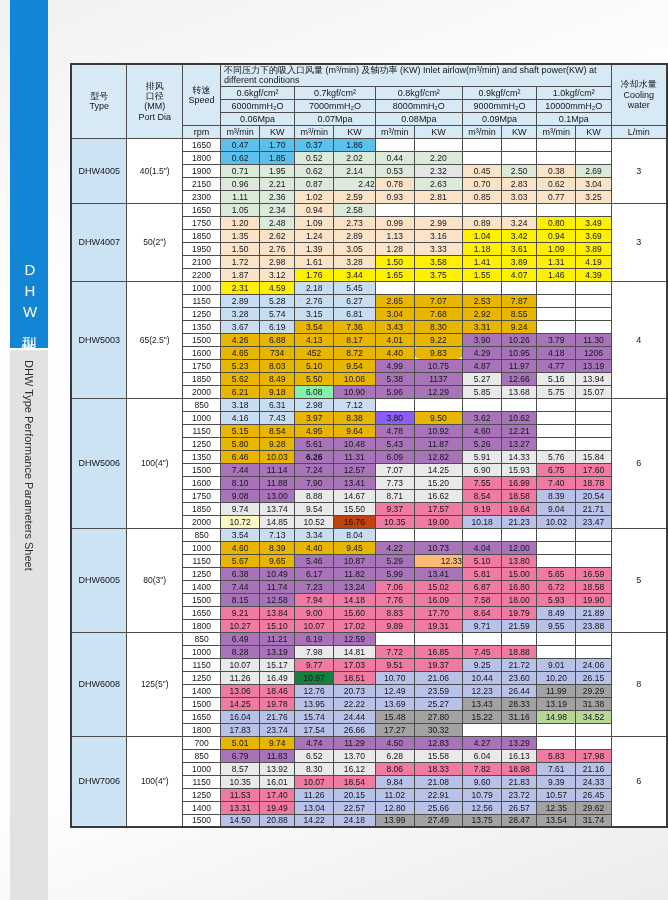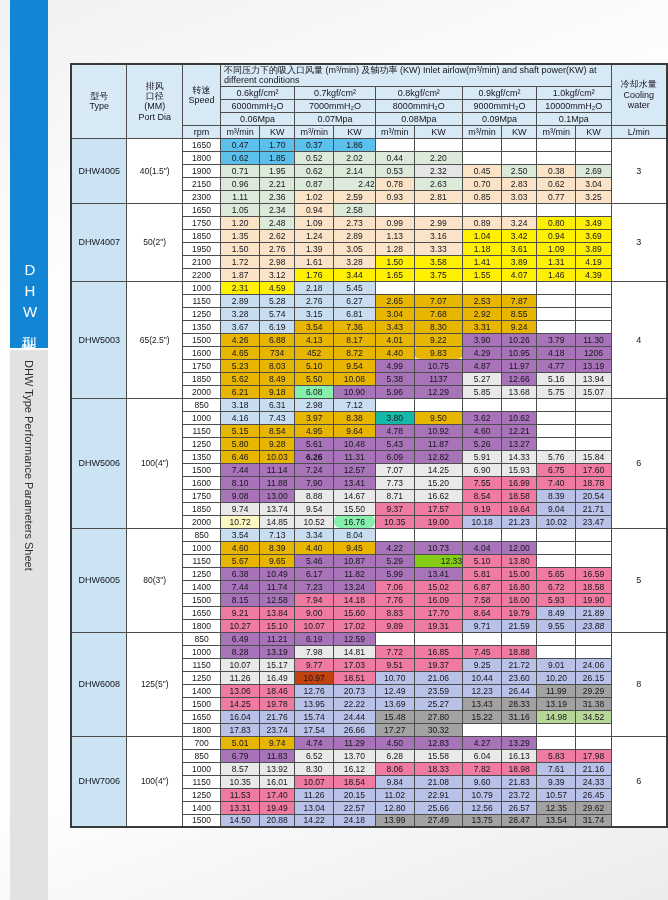--- a/index.html
+++ b/index.html
@@ -420,21 +420,21 @@
           <td class="val" style="background: rgb(255, 255, 255);"></td>
           <td class="val" style="background: rgb(255, 255, 255);"></td>
           <td rowspan="10" class="cool">6</td>
         </tr>
         <tr>
           <td class="rpm">1000</td>
           <td class="val" style="background: rgb(200, 221, 240);">4.16</td>
           <td class="val" style="background: rgb(200, 221, 240);">7.43</td>
           <td class="val" style="background: rgb(232, 181, 0);">3.97</td>
           <td class="val" style="background: rgb(232, 181, 0);">8.38</td>
-          <td class="val" style="background: #14b8a6;">3.80</td>
+          <td class="val" style="background: #8b5cf6;">3.80</td>
           <td class="val" style="background: rgb(232, 181, 0);">9.50</td>
           <td class="val" style="background: rgb(168, 115, 184);">3.62</td>
           <td class="val" style="background: rgb(168, 115, 184);">10.62</td>
           <td class="val" style="background: rgb(255, 255, 255);"></td>
           <td class="val" style="background: rgb(255, 255, 255);"></td>
         </tr>
         <tr>
           <td class="rpm">1150</td>
           <td class="val" style="background: rgb(232, 181, 0);">5.15</td>
           <td class="val" style="background: rgb(232, 181, 0);">8.54</td>
@@ -523,21 +523,21 @@
           <td class="val" style="background: rgb(239, 123, 163);">9.19</td>
           <td class="val" style="background: rgb(239, 123, 163);">19.64</td>
           <td class="val" style="background: rgb(184, 193, 232);">9.04</td>
           <td class="val" style="background: rgb(184, 193, 232);">21.71</td>
         </tr>
         <tr>
           <td class="rpm">2000</td>
           <td class="val" style="background: #fef9c3;">10.72</td>
           <td class="val" style="background: rgb(233, 233, 233);">14.85</td>
           <td class="val" style="background: rgb(233, 233, 233);">10.52</td>
-          <td class="val" style="background: #86efac; border-radius: 6px;">16.76</td>
+          <td class="val" style="background: #c2410c;">16.76</td>
           <td class="val" style="background: rgb(239, 123, 163);">10.35</td>
           <td class="val" style="background: rgb(239, 123, 163);">19.00</td>
           <td class="val" style="background: rgb(184, 193, 232);">10.18</td>
           <td class="val" style="background: rgb(184, 193, 232);">21.23</td>
           <td class="val" style="background: rgb(184, 193, 232);">10.02</td>
           <td class="val" style="background: rgb(184, 193, 232);">23.47</td>
         </tr>
         <tr>
           <td rowspan="8" class="model">DHW6005</td>
           <td rowspan="8" class="port">80(3")</td>
@@ -567,21 +567,21 @@
           <td class="val" style="background: rgb(255, 255, 255);"></td>
           <td class="val" style="background: rgb(255, 255, 255);"></td>
         </tr>
         <tr>
           <td class="rpm">1150</td>
           <td class="val" style="background: rgb(232, 181, 0);">5.67</td>
           <td class="val" style="background: rgb(232, 181, 0);">9.65</td>
           <td class="val" style="background: rgb(168, 115, 184);">5.46</td>
           <td class="val" style="background: rgb(168, 115, 184);">10.87</td>
           <td class="val" style="background: rgb(168, 115, 184);">5.29</td>
-          <td class="val" style="background: #84cc16; padding-left: 26px;">12.33</td>
+          <td class="val" style="background: #fdba74; padding-left: 26px;">12.33</td>
           <td class="val" style="background: rgb(239, 123, 163);">5.10</td>
           <td class="val" style="background: rgb(239, 123, 163);">13.80</td>
           <td class="val" style="background: rgb(255, 255, 255);"></td>
           <td class="val" style="background: rgb(255, 255, 255);"></td>
         </tr>
         <tr>
           <td class="rpm">1250</td>
           <td class="val" style="background: rgb(168, 115, 184);">6.38</td>
           <td class="val" style="background: rgb(168, 115, 184);">10.49</td>
           <td class="val" style="background: rgb(168, 115, 184);">6.17</td>
@@ -636,21 +636,21 @@
           <td class="rpm">1800</td>
           <td class="val" style="background: rgb(239, 123, 163);">10.27</td>
           <td class="val" style="background: rgb(239, 123, 163);">15.10</td>
           <td class="val" style="background: rgb(239, 123, 163);">10.07</td>
           <td class="val" style="background: rgb(239, 123, 163);">17.02</td>
           <td class="val" style="background: rgb(239, 123, 163);">9.89</td>
           <td class="val" style="background: rgb(239, 123, 163);">19.31</td>
           <td class="val" style="background: rgb(184, 193, 232);">9.71</td>
           <td class="val" style="background: rgb(184, 193, 232);">21.59</td>
           <td class="val" style="background: rgb(184, 193, 232);">9.55</td>
-          <td class="val" style="background: rgb(184, 193, 232); font-style: italic;">23.88</td>
+          <td class="val" style="background: rgb(184, 193, 232);">23.88</td>
         </tr>
         <tr>
           <td rowspan="8" class="model">DHW6008</td>
           <td rowspan="8" class="port">125(5")</td>
           <td class="rpm">850</td>
           <td class="val" style="background: rgb(168, 115, 184);">6.49</td>
           <td class="val" style="background: rgb(168, 115, 184);">11.21</td>
           <td class="val" style="background: rgb(168, 115, 184);">6.19</td>
           <td class="val" style="background: rgb(168, 115, 184);">12.59</td>
           <td class="val" style="background: rgb(255, 255, 255);"></td>
@@ -684,21 +684,21 @@
           <td class="val" style="background: rgb(239, 123, 163);">19.37</td>
           <td class="val" style="background: rgb(184, 193, 232);">9.25</td>
           <td class="val" style="background: rgb(184, 193, 232);">21.72</td>
           <td class="val" style="background: rgb(184, 193, 232);">9.01</td>
           <td class="val" style="background: rgb(184, 193, 232);">24.06</td>
         </tr>
         <tr>
           <td class="rpm">1250</td>
           <td class="val" style="background: rgb(233, 233, 233);">11.26</td>
           <td class="val" style="background: rgb(233, 233, 233);">16.49</td>
-          <td class="val" style="background: #c2410c;">10.97</td>
+          <td class="val" style="background: #15803d;">10.97</td>
           <td class="val" style="background: rgb(239, 123, 163);">18.51</td>
           <td class="val" style="background: rgb(184, 193, 232);">10.70</td>
           <td class="val" style="background: rgb(184, 193, 232);">21.06</td>
           <td class="val" style="background: rgb(184, 193, 232);">10.44</td>
           <td class="val" style="background: rgb(184, 193, 232);">23.60</td>
           <td class="val" style="background: rgb(184, 193, 232);">10.20</td>
           <td class="val" style="background: rgb(184, 193, 232);">26.15</td>
         </tr>
         <tr>
           <td class="rpm">1400</td>

